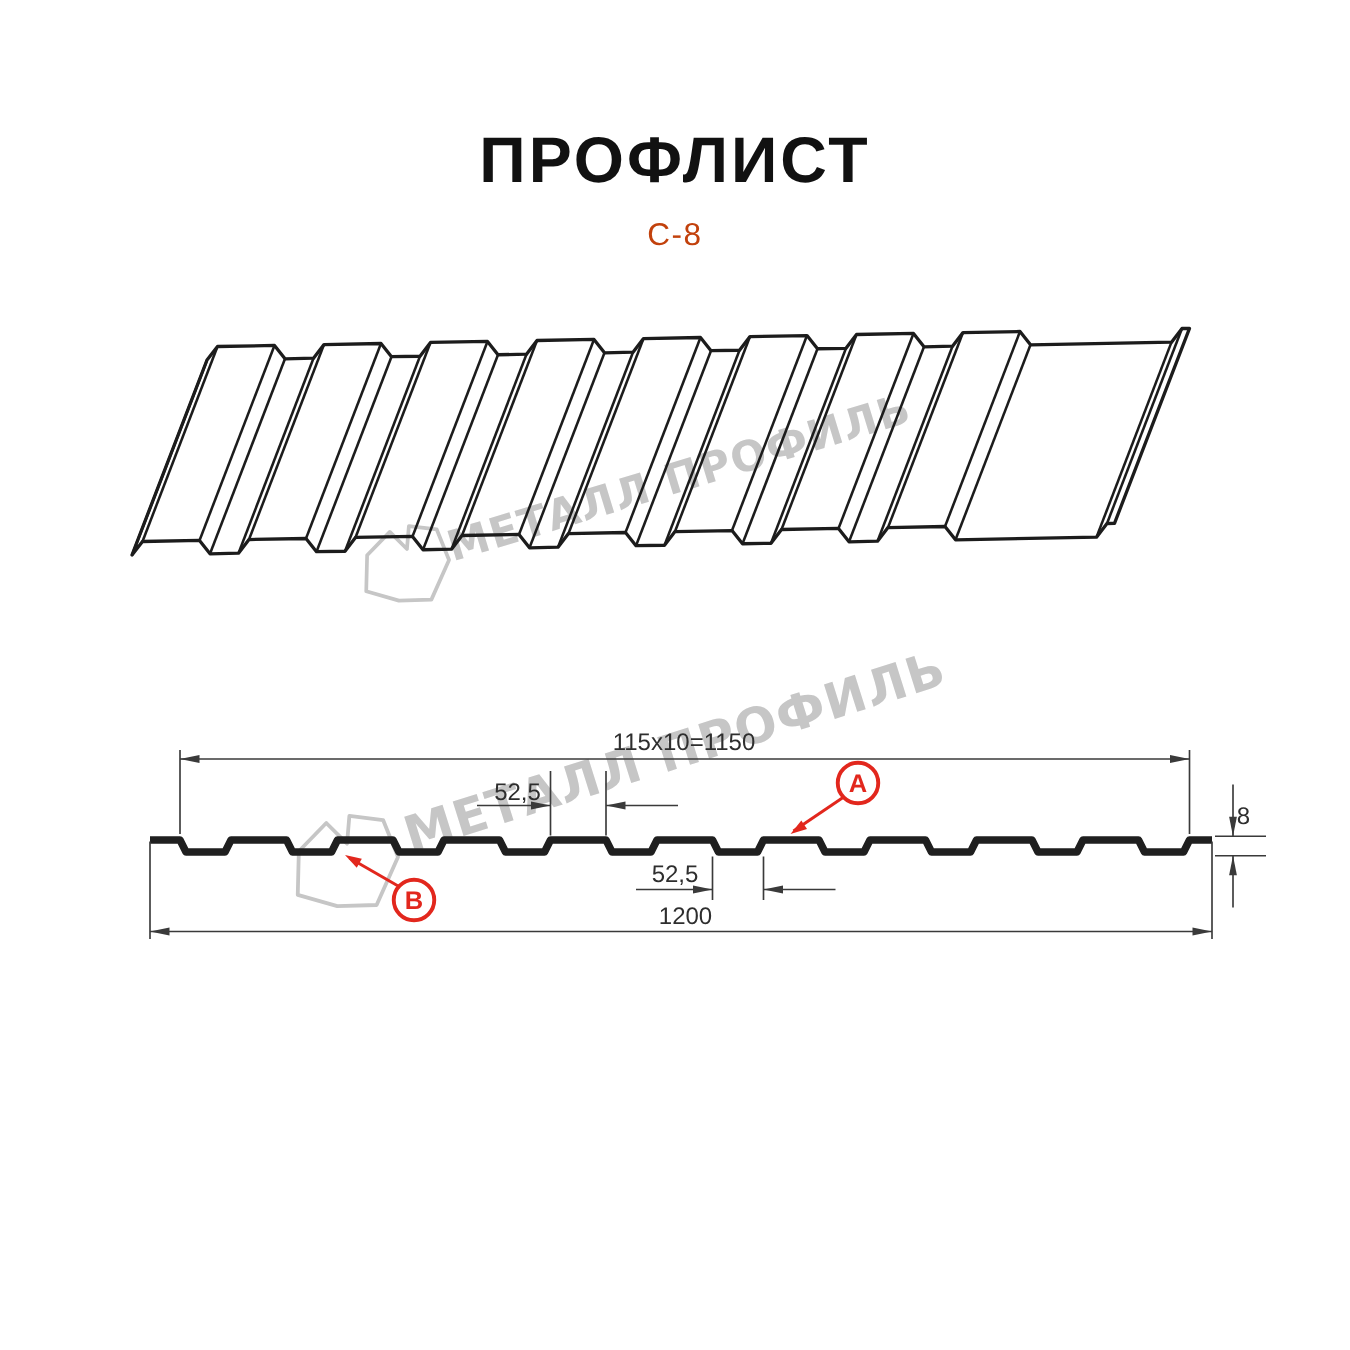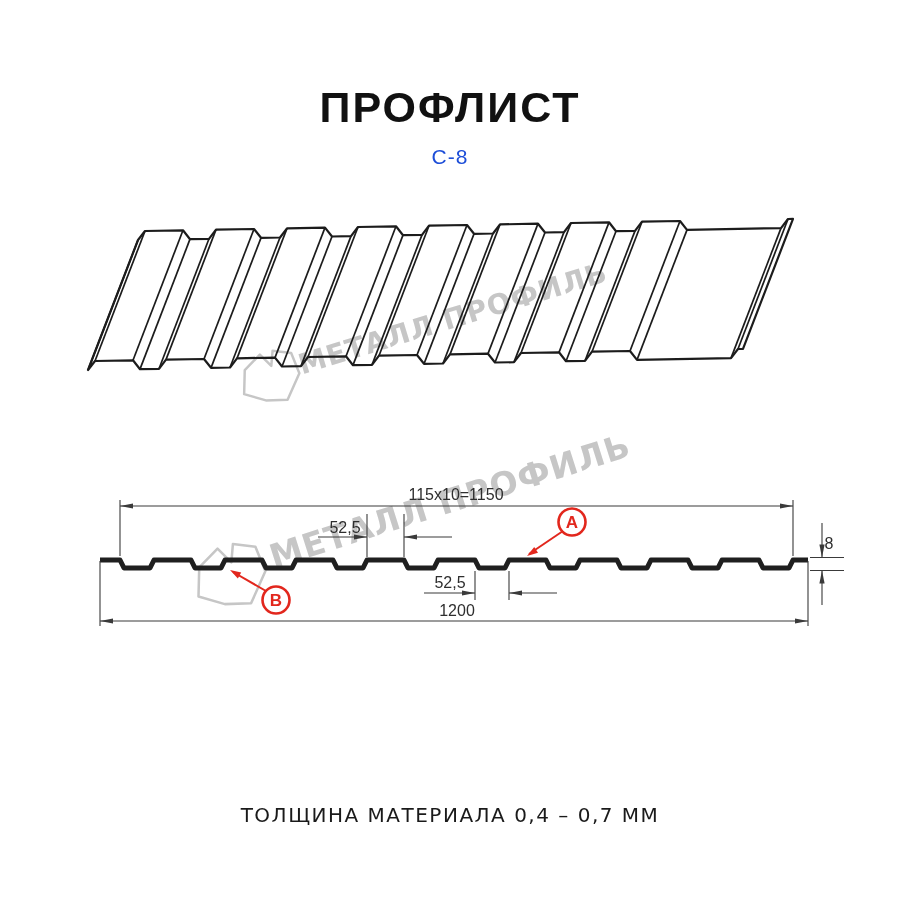--- a/index.html
+++ b/index.html
@@ -1,21 +1,21 @@
 <!DOCTYPE html>
 <html><head>
 <meta charset="utf-8">
 <style>
   html,body{margin:0;padding:0;background:#fff;}
   .canvas{position:relative;width:900px;height:900px;background:#ffffff;overflow:hidden;
           font-family:"Liberation Sans",sans-serif;margin-top:9px;}
   .title{position:absolute;left:0;top:74px;width:900px;text-align:center;
          font-size:43px;font-weight:bold;letter-spacing:2px;color:#111;}
   .subtitle{position:absolute;left:0;top:136px;width:900px;text-align:center;
-         font-size:21px;font-weight:500;letter-spacing:1px;color:#1d4ed8;}
+         font-size:21px;font-weight:500;letter-spacing:1px;color:#c2410c;}
   .footer{position:absolute;left:0;top:794px;width:900px;text-align:center;
          font-size:20px;font-weight:500;letter-spacing:1.5px;color:#1a1a1a;
          font-family:"DejaVu Sans","Liberation Sans",sans-serif;}
   svg{position:absolute;left:0;top:0;}
   .dimtxt{font-family:"Liberation Sans",sans-serif;font-size:16px;fill:#2e2e2e;}
   .wmtxt{font-family:"DejaVu Sans","Liberation Sans",sans-serif;font-weight:bold;fill:#c6c6c6;letter-spacing:1px;}
   .mletter{font-family:"Liberation Sans",sans-serif;font-size:17px;font-weight:bold;fill:#e2271d;}
 </style>
 </head>
 <body>
@@ -128,14 +128,13 @@
     <text class="dimtxt" x="829" y="540" text-anchor="middle">8</text>
 
     <g id="markers">
       <circle cx="572" cy="513" r="13.5" fill="none" stroke="#e2271d" stroke-width="2.6"></circle>
       <text class="mletter" x="572" y="519" text-anchor="middle">А</text>
       <circle cx="276" cy="591" r="13.5" fill="none" stroke="#e2271d" stroke-width="2.6"></circle>
       <text class="mletter" x="276" y="597" text-anchor="middle">В</text>
     </g>
   </svg>
 
-  <div class="footer">ТОЛЩИНА МАТЕРИАЛА 0,4 – 0,7 ММ</div>
 </div>
 
 </body></html>

